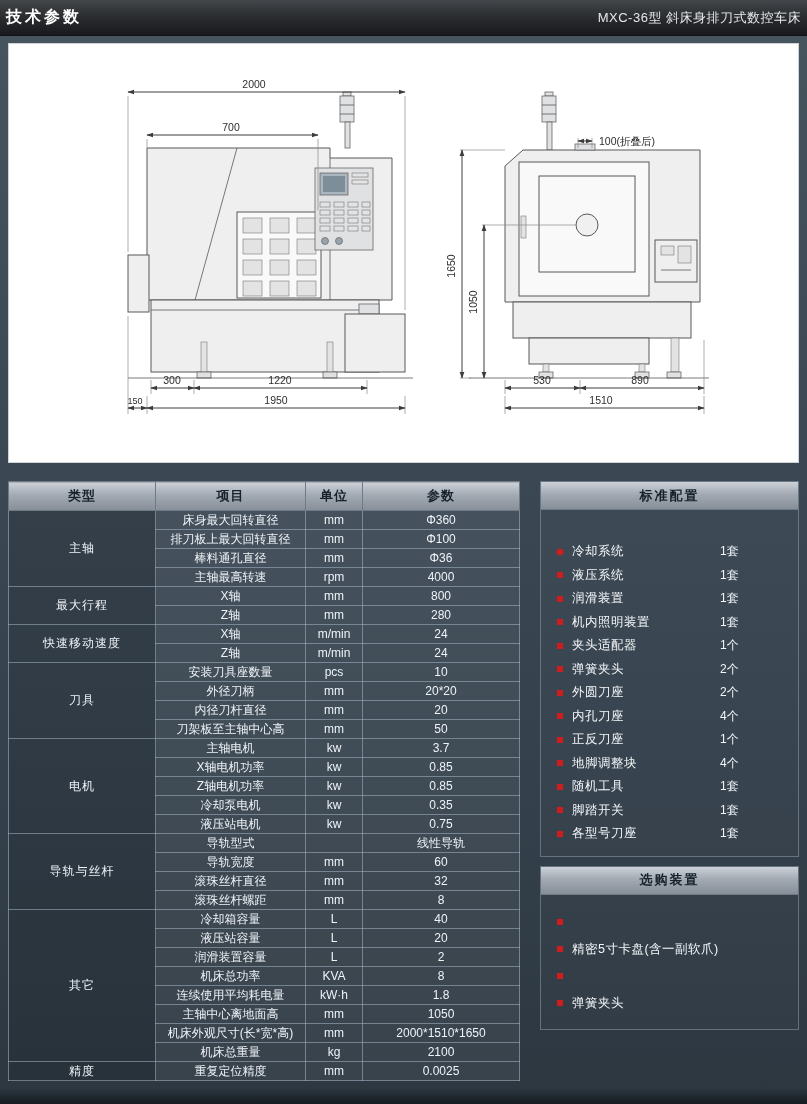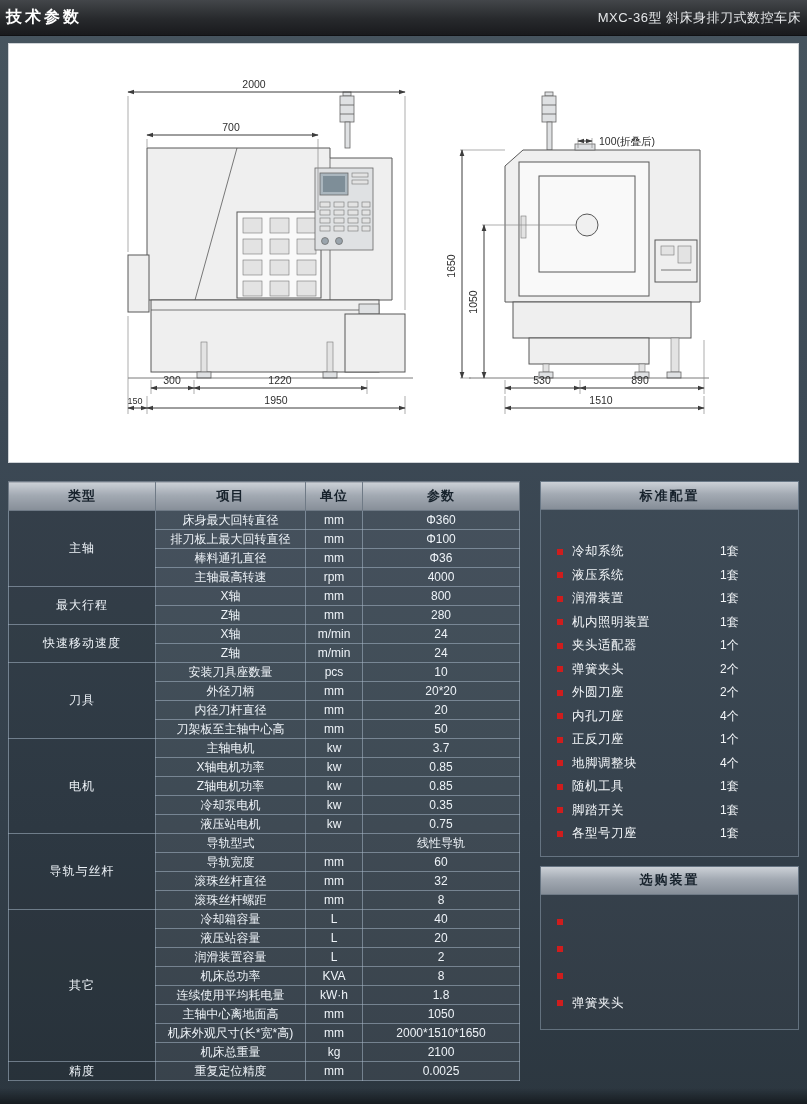--- a/index.html
+++ b/index.html
@@ -490,20 +490,21 @@
           </ul>
       </div>
       <div class="config-panel optional-panel">
         <div class="panel-header">选购装置</div>
         <ul class="config-list opt" id="opt-list">
             <li class="config-item">
               <span class="bullet"></span>
             </li>
             <li class="config-item">
               <span class="bullet"></span>
+              <span class="item-label">精密5寸卡盘(含一副软爪)</span>
             </li>
             <li class="config-item">
               <span class="bullet"></span>
             </li>
             <li class="config-item">
               <span class="bullet"></span>
               <span class="item-label">弹簧夹头</span>
             </li>
           </ul>
       </div>

